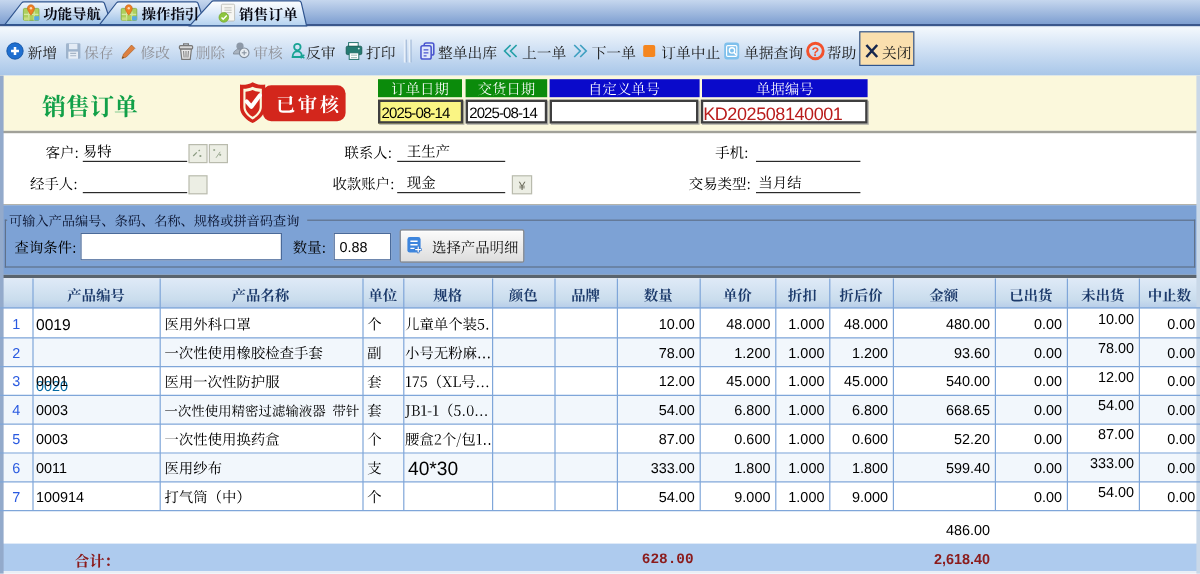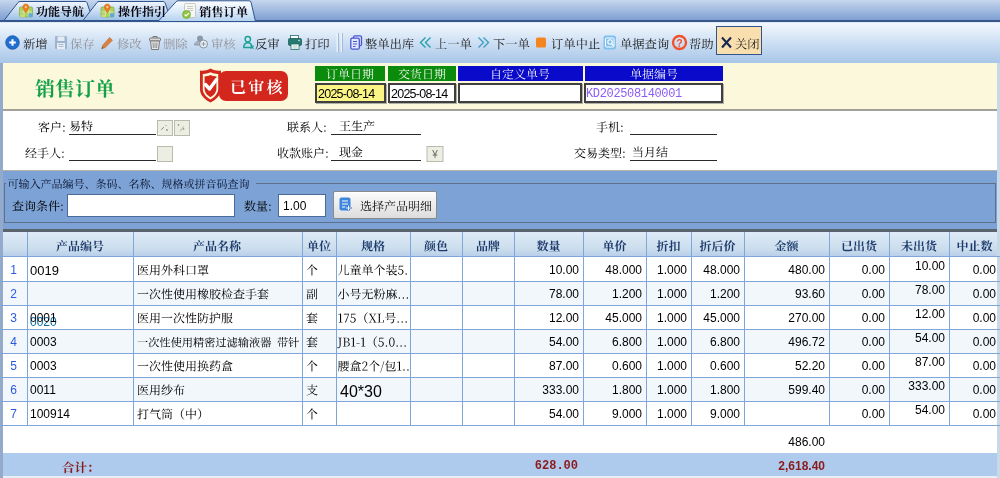--- a/index.html
+++ b/index.html
@@ -10,35 +10,35 @@
 <div style="position:absolute;left:315px;top:66px;width:70px;height:15px;background:#0b8b0b"></div>
 <div style="position:absolute;left:388px;top:66px;width:68px;height:15px;background:#0b8b0b"></div>
 <div style="position:absolute;left:458px;top:66px;width:125px;height:15px;background:#0a0acb"></div>
 <div style="position:absolute;left:585px;top:66px;width:138px;height:15px;background:#0a0acb"></div>
 <div style="position:absolute;box-sizing:border-box;border:2px solid #3f3f3f;background:#fff;left:315px;top:83px;width:71px;height:20px;background:#faf584;box-shadow:1px 1px 0 #b0b0a8"></div>
 <div style="position:absolute;box-sizing:border-box;border:2px solid #3f3f3f;background:#fff;left:388px;top:83px;width:68px;height:20px;box-shadow:1px 1px 0 #b0b0a8"></div>
 <div style="position:absolute;box-sizing:border-box;border:2px solid #3f3f3f;background:#fff;left:458px;top:83px;width:124px;height:20px;box-shadow:1px 1px 0 #b0b0a8"></div>
 <div style="position:absolute;box-sizing:border-box;border:2px solid #3f3f3f;background:#fff;left:584px;top:83px;width:139px;height:20px;box-shadow:1px 1px 0 #b0b0a8"></div>
 <div style="position:absolute;left:318px;top:86.5px;font-family:'Liberation Sans',sans-serif;font-size:12.5px;letter-spacing:-0.75px;color:#000">2025-08-14</div>
 <div style="position:absolute;left:391px;top:86.5px;font-family:'Liberation Sans',sans-serif;font-size:12.5px;letter-spacing:-0.75px;color:#000">2025-08-14</div>
-<div style="position:absolute;left:586px;top:86.5px;font-family:Liberation Mono, monospace;font-size:12px;letter-spacing:-0.35px;color:#8b5cf6">KD202508140001</div>
+<div style="position:absolute;left:586px;top:86.5px;font-family:Liberation Sans, sans-serif;font-size:15px;letter-spacing:-0.35px;color:#b91c1c">KD202508140001</div>
 <div style="position:absolute;height:1px;background:#2a2a2a;left:69px;top:133.5px;width:87px"></div>
 <div style="position:absolute;height:1px;background:#2a2a2a;left:331px;top:133.5px;width:90px"></div>
 <div style="position:absolute;height:1px;background:#2a2a2a;left:630px;top:133.5px;width:87px"></div>
 <div style="position:absolute;height:1px;background:#2a2a2a;left:69px;top:159.5px;width:87px"></div>
 <div style="position:absolute;height:1px;background:#2a2a2a;left:331px;top:159.5px;width:90px"></div>
 <div style="position:absolute;height:1px;background:#2a2a2a;left:630px;top:159.5px;width:87px"></div>
 <div style="position:absolute;left:0;top:170px;width:1000px;height:1px;background:#b3b3ab"></div>
 <div style="position:absolute;left:0;top:171px;width:1000px;height:58px;background:#7da2d5"></div>
 <div style="position:absolute;left:4px;top:183px;width:992px;height:40px;border:1px solid #5f718a;border-top:none;box-sizing:border-box"></div>
 <div style="position:absolute;left:4px;top:183px;width:2px;height:1px;background:#5f718a"></div>
 <div style="position:absolute;left:256px;top:183px;width:740px;height:1px;background:#5f718a"></div>
 <div style="position:absolute;box-sizing:border-box;background:#fff;border:1px solid #4a6a9a;left:67px;top:194px;width:168px;height:23px"></div>
 <div style="position:absolute;box-sizing:border-box;background:#fff;border:1px solid #4a6a9a;left:278px;top:194px;width:48px;height:23px"></div>
-<div style="position:absolute;left:283px;top:199px;font-family:'Liberation Sans',sans-serif;font-size:12px;color:#000">1.00</div>
+<div style="position:absolute;left:283px;top:199px;font-family:'Liberation Sans',sans-serif;font-size:12px;color:#000">0.88</div>
 <div style="position:absolute;left:333px;top:191px;width:104px;height:28px;background:linear-gradient(#fbfbfb,#dddddd);border:1px solid #8a8a8a;border-radius:2px;box-sizing:border-box;box-shadow:inset 0 1px 0 #fff"></div>
 <div style="position:absolute;left:0;top:229px;width:1000px;height:2.5px;background:#5a646e"></div>
 <div style="position:absolute;left:0;top:231.5px;width:1000px;height:246.5px;background:#fff"></div>
 <div style="position:absolute;left:0;top:231.5px;width:1000px;height:25.5px;background:linear-gradient(#dfeaf7,#cadded 70%,#b6cce9)"></div>
 <div style="position:absolute;left:0;top:281px;width:1000px;height:24px;background:#f2f7fc"></div>
 <div style="position:absolute;left:0;top:329px;width:1000px;height:24px;background:#f2f7fc"></div>
 <div style="position:absolute;left:0;top:377px;width:1000px;height:24px;background:#f2f7fc"></div>
 <div style="position:absolute;left:0;top:453px;width:1000px;height:22.5px;background:#aecbee"></div>
 <div style="position:absolute;left:0;top:475.5px;width:1000px;height:2.5px;background:#e9eef5"></div>
 <div style="position:absolute;left:0;top:262.5px;width:27px;text-align:center;font-family:'Liberation Sans',sans-serif;font-size:12px;color:#000;color:#2a5ae0">1</div>
@@ -60,31 +60,31 @@
 <div style="position:absolute;right:175px;top:286.5px;font-family:'Liberation Sans',sans-serif;font-size:12px;color:#000;">93.60</div>
 <div style="position:absolute;right:115px;top:286.5px;font-family:'Liberation Sans',sans-serif;font-size:12px;color:#000;">0.00</div>
 <div style="position:absolute;right:55px;top:283px;font-family:'Liberation Sans',sans-serif;font-size:12px;color:#000;">78.00</div>
 <div style="position:absolute;right:4px;top:286.5px;font-family:'Liberation Sans',sans-serif;font-size:12px;color:#000;">0.00</div>
 <div style="position:absolute;left:0;top:310.5px;width:27px;text-align:center;font-family:'Liberation Sans',sans-serif;font-size:12px;color:#000;color:#2a5ae0">3</div>
 <div style="position:absolute;left:30px;top:310.5px;font-family:'Liberation Sans',sans-serif;font-size:12px;color:#000;">0001</div>
 <div style="position:absolute;right:421px;top:310.5px;font-family:'Liberation Sans',sans-serif;font-size:12px;color:#000;">12.00</div>
 <div style="position:absolute;right:358px;top:310.5px;font-family:'Liberation Sans',sans-serif;font-size:12px;color:#000;">45.000</div>
 <div style="position:absolute;right:313px;top:310.5px;font-family:'Liberation Sans',sans-serif;font-size:12px;color:#000;">1.000</div>
 <div style="position:absolute;right:260px;top:310.5px;font-family:'Liberation Sans',sans-serif;font-size:12px;color:#000;">45.000</div>
-<div style="position:absolute;right:175px;top:310.5px;font-family:'Liberation Sans',sans-serif;font-size:12px;color:#000;">270.00</div>
+<div style="position:absolute;right:175px;top:310.5px;font-family:'Liberation Sans',sans-serif;font-size:12px;color:#000;">540.00</div>
 <div style="position:absolute;right:115px;top:310.5px;font-family:'Liberation Sans',sans-serif;font-size:12px;color:#000;">0.00</div>
 <div style="position:absolute;right:55px;top:307px;font-family:'Liberation Sans',sans-serif;font-size:12px;color:#000;">12.00</div>
 <div style="position:absolute;right:4px;top:310.5px;font-family:'Liberation Sans',sans-serif;font-size:12px;color:#000;">0.00</div>
 <div style="position:absolute;left:0;top:334.5px;width:27px;text-align:center;font-family:'Liberation Sans',sans-serif;font-size:12px;color:#000;color:#2a5ae0">4</div>
 <div style="position:absolute;left:30px;top:334.5px;font-family:'Liberation Sans',sans-serif;font-size:12px;color:#000;">0003</div>
 <div style="position:absolute;right:421px;top:334.5px;font-family:'Liberation Sans',sans-serif;font-size:12px;color:#000;">54.00</div>
 <div style="position:absolute;right:358px;top:334.5px;font-family:'Liberation Sans',sans-serif;font-size:12px;color:#000;">6.800</div>
 <div style="position:absolute;right:313px;top:334.5px;font-family:'Liberation Sans',sans-serif;font-size:12px;color:#000;">1.000</div>
 <div style="position:absolute;right:260px;top:334.5px;font-family:'Liberation Sans',sans-serif;font-size:12px;color:#000;">6.800</div>
-<div style="position:absolute;right:175px;top:334.5px;font-family:'Liberation Sans',sans-serif;font-size:12px;color:#000;">496.72</div>
+<div style="position:absolute;right:175px;top:334.5px;font-family:'Liberation Sans',sans-serif;font-size:12px;color:#000;">668.65</div>
 <div style="position:absolute;right:115px;top:334.5px;font-family:'Liberation Sans',sans-serif;font-size:12px;color:#000;">0.00</div>
 <div style="position:absolute;right:55px;top:331px;font-family:'Liberation Sans',sans-serif;font-size:12px;color:#000;">54.00</div>
 <div style="position:absolute;right:4px;top:334.5px;font-family:'Liberation Sans',sans-serif;font-size:12px;color:#000;">0.00</div>
 <div style="position:absolute;left:0;top:358.5px;width:27px;text-align:center;font-family:'Liberation Sans',sans-serif;font-size:12px;color:#000;color:#2a5ae0">5</div>
 <div style="position:absolute;left:30px;top:358.5px;font-family:'Liberation Sans',sans-serif;font-size:12px;color:#000;">0003</div>
 <div style="position:absolute;right:421px;top:358.5px;font-family:'Liberation Sans',sans-serif;font-size:12px;color:#000;">87.00</div>
 <div style="position:absolute;right:358px;top:358.5px;font-family:'Liberation Sans',sans-serif;font-size:12px;color:#000;">0.600</div>
 <div style="position:absolute;right:313px;top:358.5px;font-family:'Liberation Sans',sans-serif;font-size:12px;color:#000;">1.000</div>
 <div style="position:absolute;right:260px;top:358.5px;font-family:'Liberation Sans',sans-serif;font-size:12px;color:#000;">0.600</div>
 <div style="position:absolute;right:175px;top:358.5px;font-family:'Liberation Sans',sans-serif;font-size:12px;color:#000;">52.20</div>

